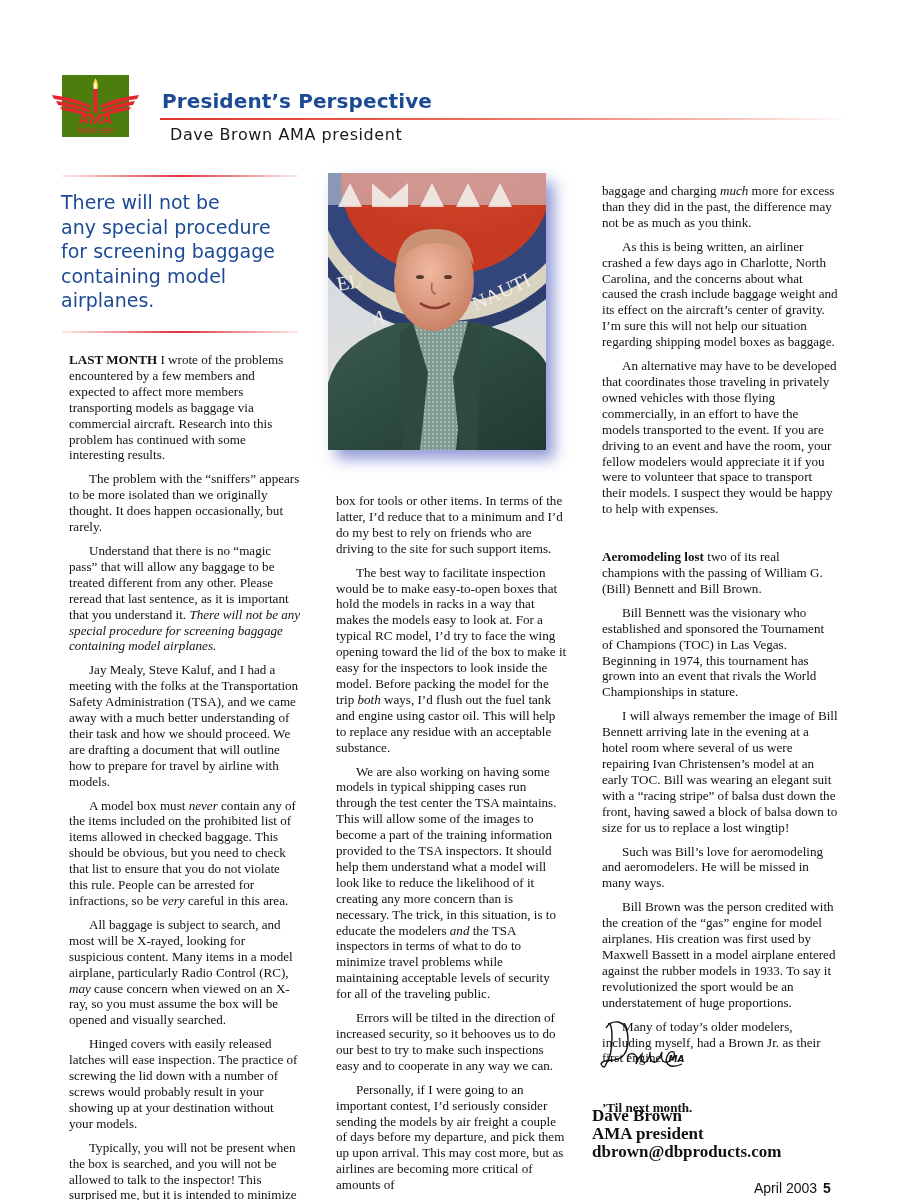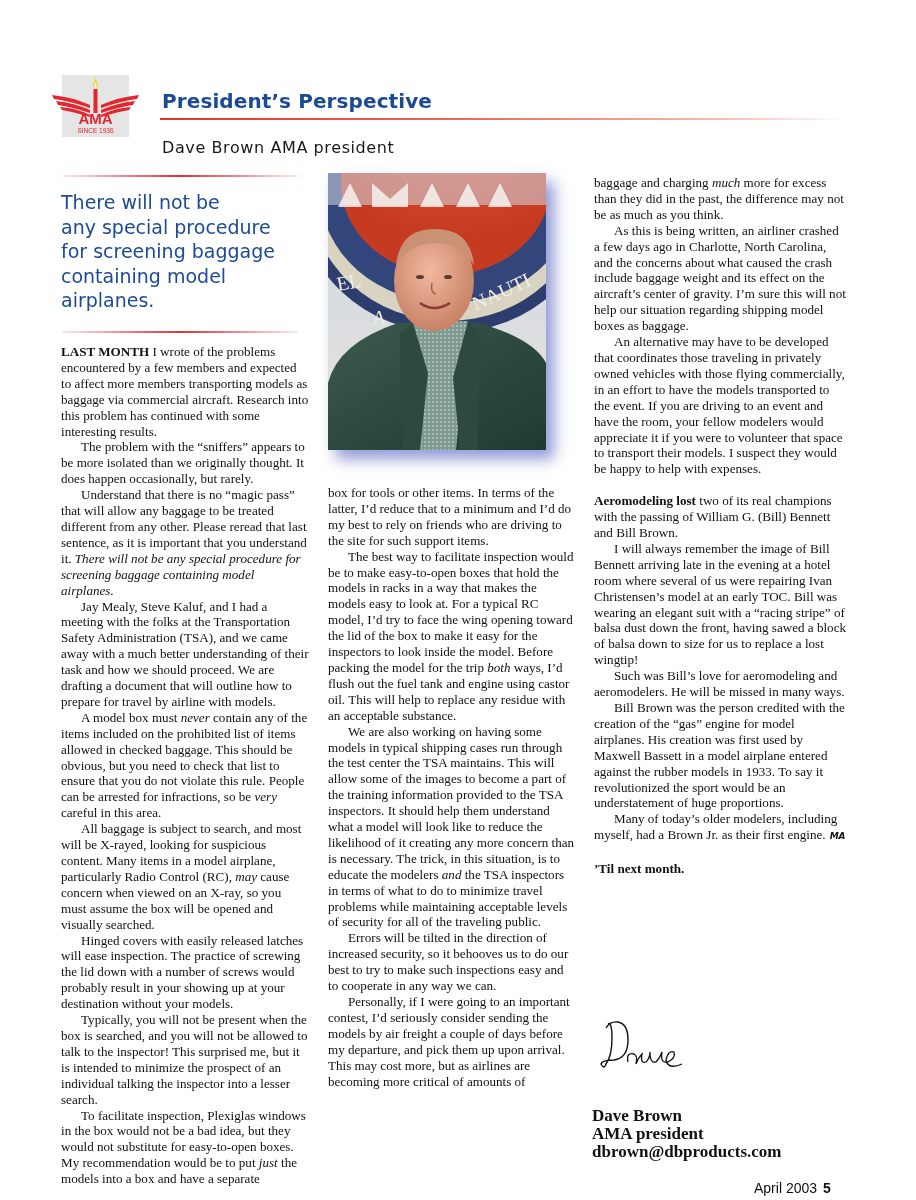--- a/index.html
+++ b/index.html
@@ -1,39 +1,39 @@
 <!DOCTYPE html>
 <html><head>
 <meta charset="utf-8">
 <style>
   html, body { margin: 0; padding: 0; background: #ffffff; }
   body { width: 916px; height: 1200px; position: relative; overflow: hidden;
          font-family: "Liberation Serif", serif; color: #111; }
 
   
   .logo { position: absolute; left: 62px; top: 75px; width: 67px; height: 62px;
-          background: #e5e5e5; }
+          background: #4d7c0f; }
   .logo svg { position: absolute; left: -10px; top: 0; width: 87px; height: 62px; overflow: visible; }
   .heading { position: absolute; left: 162px; top: 89px; font-family: "DejaVu Sans", sans-serif;
              font-weight: bold; font-size: 20px; color: #1c4a94; letter-spacing: 0.1px; }
   .heading-rule { position: absolute; left: 160px; top: 118px; width: 690px; height: 2px;
                   background: linear-gradient(to right, #e0332f 0%, #ee6a5a 45%, #f6b8ad 80%, rgba(255,255,255,0) 100%); }
-  .subheading { position: absolute; left: 162px; top: 125px; font-family: "DejaVu Sans", sans-serif;
-                font-size: 16px; color: #1a1a1a; letter-spacing: 0.6px; margin-top: 13px; }
+  .subheading { position: absolute; left: 170px; top: 125px; font-family: "DejaVu Sans", sans-serif;
+                font-size: 16px; color: #1a1a1a; letter-spacing: 0.6px; }
 
   
   .pq-rule { position: absolute; left: 62px; width: 236px; height: 2px;
              background: linear-gradient(to right, rgba(238,120,110,0.15), #e0303a 50%, rgba(238,120,110,0.15)); }
   .pull-quote { position: absolute; left: 61px; top: 190px; width: 240px;
                 font-family: "DejaVu Sans", sans-serif; font-size: 19px; line-height: 24.5px;
                 color: #1c4a94; }
 
   
   .col { position: absolute; font-size: 13.1px; line-height: 15.9px; text-align: left; }
-  .col p { margin: 0; text-indent: 20px; }
+  .col p { margin: 8px; text-indent: 20px; }
   .col p.noindent { text-indent: 0; }
   .col .lead { font-weight: bold; }
   .col1 { left: 61px; top: 344px; width: 248px; }
   .col2 { left: 328px; top: 485px; width: 248px; }
   .col3 { left: 594px; top: 175px; width: 252px; }
   .gap { height: 16px; }
   .ma-mark { font-family: "DejaVu Sans", sans-serif; font-weight: bold; font-style: italic; font-size: 9px; margin-left: 4px; }
 
   
   .photo-wrap { position: absolute; left: 328px; top: 173px; width: 218px; height: 277px;
@@ -159,20 +159,21 @@
   <p>Errors will be tilted in the direction of increased security, so it behooves us to do our best to try to make such inspections easy and to cooperate in any way we can.</p>
   <p>Personally, if I were going to an important contest, I’d seriously consider sending the models by air freight a couple of days before my departure, and pick them up upon arrival. This may cost more, but as airlines are becoming more critical of amounts of</p>
 </div>
 
 <div class="col col3">
   <p class="noindent"><span>baggage and charging </span><em>much</em><span> more for excess than they did in the past, the difference may not be as much as you think.</span></p>
   <p>As this is being written, an airliner crashed a few days ago in Charlotte, North Carolina, and the concerns about what caused the crash include baggage weight and its effect on the aircraft’s center of gravity. I’m sure this will not help our situation regarding shipping model boxes as baggage.</p>
   <p>An alternative may have to be developed that coordinates those traveling in privately owned vehicles with those flying commercially, in an effort to have the models transported to the event. If you are driving to an event and have the room, your fellow modelers would appreciate it if you were to volunteer that space to transport their models. I suspect they would be happy to help with expenses.</p>
   <div class="gap"></div>
   <p class="noindent"><span class="lead">Aeromodeling lost</span><span> two of its real champions with the passing of William G. (Bill) Bennett and Bill Brown.</span></p>
+  <p>Bill Bennett was the visionary who established and sponsored the Tournament of Champions (TOC) in Las Vegas. Beginning in 1974, this tournament has grown into an event that rivals the World Championships in stature.</p>
   <p>I will always remember the image of Bill Bennett arriving late in the evening at a hotel room where several of us were repairing Ivan Christensen’s model at an early TOC. Bill was wearing an elegant suit with a “racing stripe” of balsa dust down the front, having sawed a block of balsa down to size for us to replace a lost wingtip!</p>
   <p>Such was Bill’s love for aeromodeling and aeromodelers. He will be missed in many ways.</p>
   <p>Bill Brown was the person credited with the creation of the “gas” engine for model airplanes. His creation was first used by Maxwell Bassett in a model airplane entered against the rubber models in 1933. To say it revolutionized the sport would be an understatement of huge proportions.</p>
   <p><span>Many of today’s older modelers, including myself, had a Brown Jr. as their first engine.</span><span class="ma-mark">MA</span></p>
   <div class="gap"></div>
   <p class="noindent lead">’Til next month.</p>
 </div>
 
 <svg class="signature" viewBox="0 0 90 56">
   <path d="M10 6 Q14 4 14 20 Q14 38 8 46 Q6 52 3 46 Q4 42 16 42 Q30 40 30 22 Q30 6 20 4 Q12 3 8 10" fill="none" stroke="#111" stroke-width="1.4"></path>

